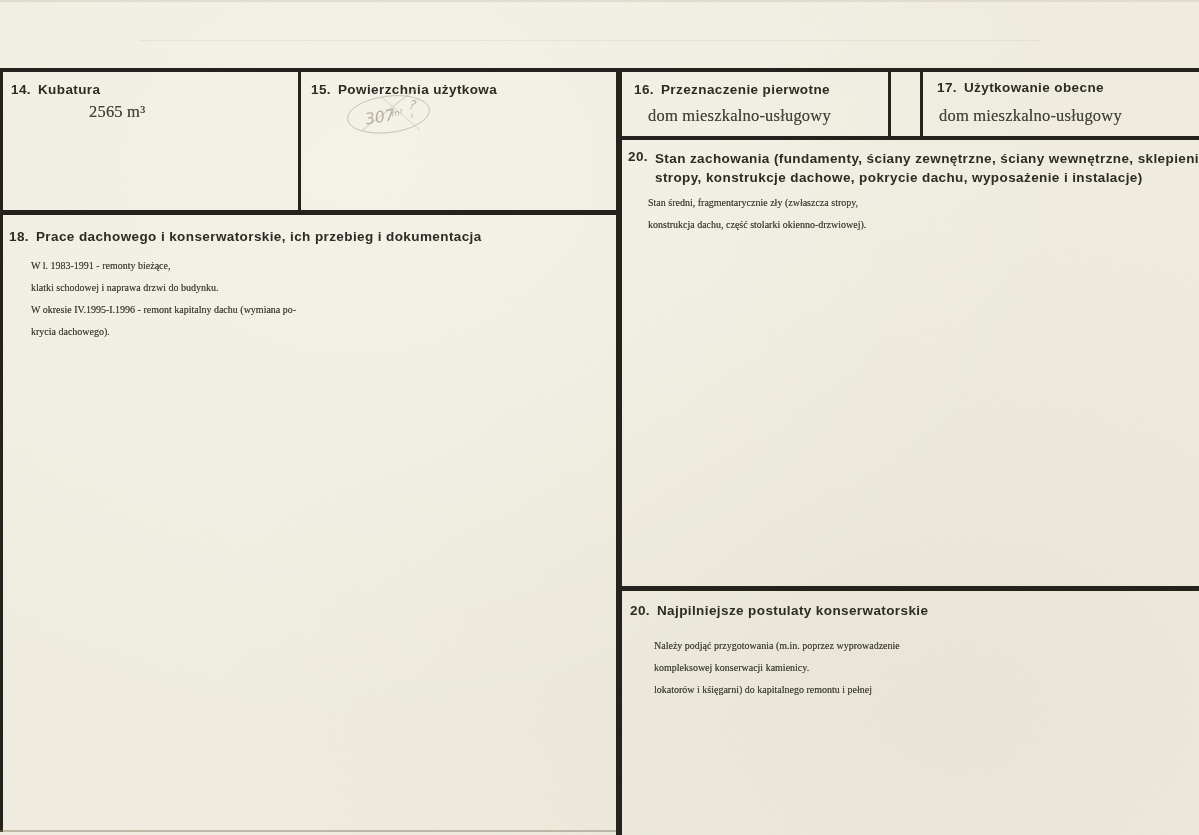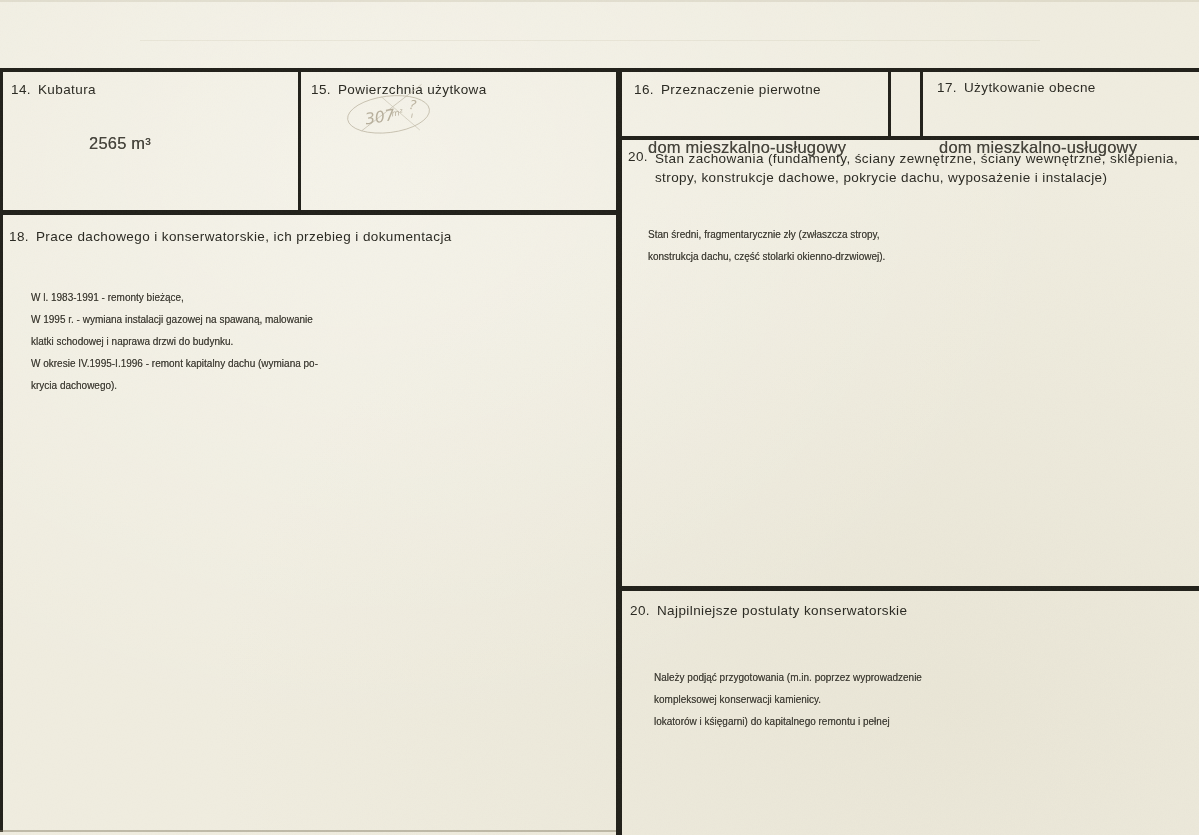--- a/index.html
+++ b/index.html
@@ -29,26 +29,26 @@
     border-top:4px solid #21201a;border-bottom:4px solid #21201a;display:flex;}
   .box16{width:269px;box-sizing:border-box;border-right:3px solid #21201a;position:relative;}
   .rspacer{width:29px;}
   .box17{flex:1;box-sizing:border-box;border-left:3px solid #21201a;position:relative;}
   .box19{left:622px;top:140px;width:577px;height:451px;box-sizing:border-box;
     border-bottom:5px solid #21201a;position:absolute;}
   .box20{left:622px;top:591px;width:577px;height:244px;position:absolute;}
   .bfaint{left:0;top:830px;width:616px;height:2px;background:rgba(130,124,100,0.45);}
 
   
-  .flabel{font-size:13.5px;font-weight:400;letter-spacing:0.4px;color:#2a2922;
+  .flabel{font-size:13.5px;font-weight:700;letter-spacing:0.4px;color:#2a2922;
     white-space:nowrap;display:flex;}
   .flabel .num{margin-right:7px;}
   .lline{display:block;white-space:nowrap;line-height:19px;}
-  .type{font-family:Liberation Sans, sans-serif;color:#44423a;
-    text-shadow:0 0 0.5px rgba(62,60,50,0.7);white-space:nowrap;margin-top:32px;}
+  .type{font-family:Liberation Serif, serif;color:#44423a;
+    text-shadow:0 0 0.5px rgba(62,60,50,0.7);white-space:nowrap;}
   .type-lg{font-size:16.5px;letter-spacing:0.2px;}
   .type-sm{font-size:10px;line-height:22px;color:#3e3c34;}
   .type-sm .tline{display:block;white-space:nowrap;}
 
   .pencil{pointer-events:none;}
   .noise{left:0;top:0;width:1199px;height:835px;pointer-events:none;opacity:0.55;}
 </style>
 </head>
 <body>
 
@@ -85,21 +85,20 @@
     </g>
   </svg>
 
   <div class="box18">
     <div class="flabel" style="position:absolute;left:6px;top:14px;">
       <span class="num">18.</span>
       <span>Prace dachowego i konserwatorskie, ich przebieg i dokumentacja</span>
     </div>
     <div class="type type-sm" style="position:absolute;left:28px;top:40px;">
       <span class="tline">W l. 1983-1991 - remonty bieżące,</span>
-      <span class="tline">W 1995 r. - wymiana instalacji gazowej na spawaną, malowanie</span>
       <span class="tline">klatki schodowej i naprawa drzwi do budynku.</span>
       <span class="tline">W okresie IV.1995-I.1996 - remont kapitalny dachu (wymiana po-</span>
       <span class="tline">krycia dachowego).</span>
     </div>
   </div>
 
   <div class="abs vline"></div>
 
   <div class="abs rrow1">
     <div class="box16">

